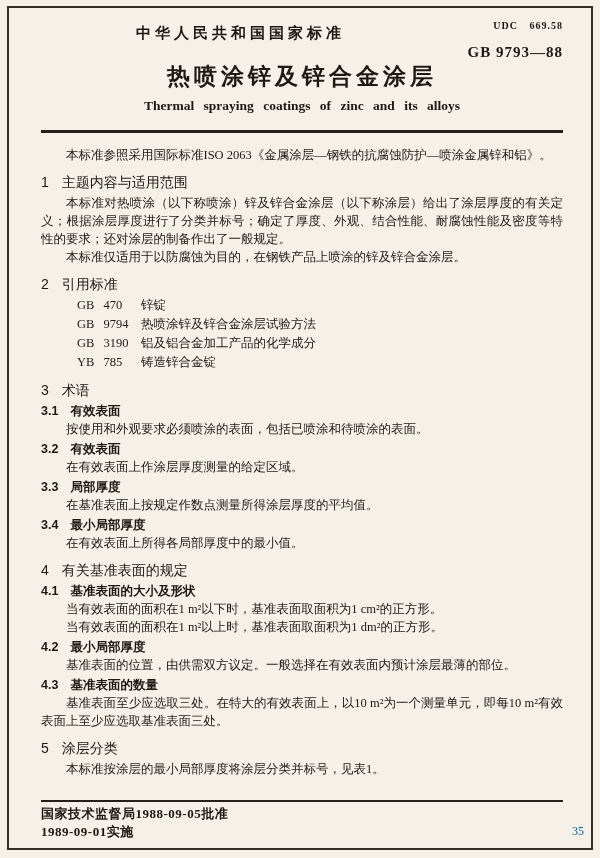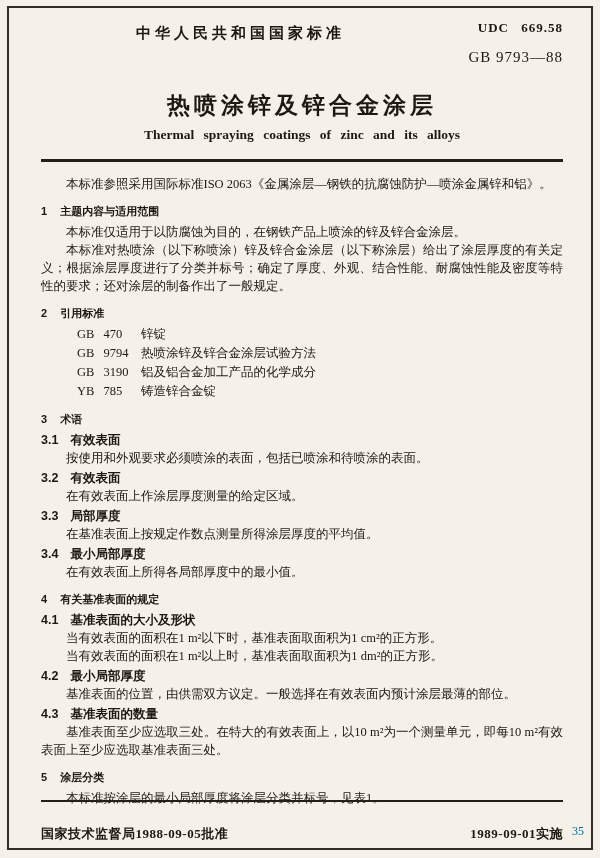--- a/index.html
+++ b/index.html
@@ -17,58 +17,58 @@
   }
   .content { position:absolute; left:41px; top:20px; right:37px; }
 
   
   .hdr-row { display:flex; justify-content:space-between; align-items:flex-start; }
   .std-type {
     font-size:15px; font-weight:bold; letter-spacing:4px;
     margin-left:95px; padding-top:4px;
   }
   .hdr-right { text-align:right; }
-  .udc { font-size:13px; font-weight:bold; word-spacing:8px; letter-spacing:1px; }
-  .std-code { font-size:15px; font-weight:normal; margin-top:13px; letter-spacing:1px; }
+  .udc { font-size:10px; font-weight:bold; word-spacing:8px; letter-spacing:1px; }
+  .std-code { font-size:15px; font-weight:bold; margin-top:13px; letter-spacing:1px; }
   .doc-title {
     text-align:center; font-size:23px; font-weight:bold; letter-spacing:4px;
-    margin-top:24px; font-family:"Liberation Sans","DejaVu Sans",sans-serif;
+    margin-top:0; font-family:"Liberation Sans","DejaVu Sans",sans-serif;
   }
   .doc-title-en {
     text-align:center; font-size:13.5px; font-weight:bold; word-spacing:6px;
     margin-top:6px;
   }
   .hdr-rule { margin-top:16px; height:3px; background:#241f18; }
 
   
   p.para { font-size:12.5px; line-height:18px; text-indent:2em; text-align:justify; }
   .intro { margin-top:13px; }
   .sec { margin-top:9px; }
   .sec-head {
     font-family:"Liberation Sans","DejaVu Sans",sans-serif;
-    font-weight:bold; font-size:11px; line-height:18px; margin-bottom:3px;
+    font-weight:normal; font-size:14px; line-height:18px; margin-bottom:3px;
   }
   .sec-head .sec-no { margin-right:13px; }
   .sub-head {
     font-family:"Liberation Sans","DejaVu Sans",sans-serif;
     font-weight:bold; font-size:12.5px; line-height:18px;
   }
   .sub-head .sub-no { margin-right:12px; }
   .refs { margin-left:36px; margin-top:1px; }
   .ref-row { font-size:12.5px; line-height:19px; }
   .ref-code { display:inline-block; width:64px; word-spacing:6px; }
   .term { margin-top:2px; }
   .clause { margin-top:2px; }
 
   
   .footer {
     position:absolute; left:41px; right:37px; top:800px;
-    border-top:2px solid #241f18; padding-top:23px;
+    border-top:2px solid #241f18; padding-top:3px;
     display:flex; justify-content:space-between;
-    font-size:13px; font-weight:bold; letter-spacing:0.5px;
+    font-size:13px; font-weight:bold; letter-spacing:0.5px;flex-direction:column;
   }
   .page-num {
     position:absolute; right:16px; top:824px;
     font-size:12px; color:#0369a1;
   }
 </style>
 </head>
 <body>
 
 <div class="frame"></div>
@@ -86,22 +86,22 @@
   <div class="doc-title">热喷涂锌及锌合金涂层</div>
   <div class="doc-title-en">Thermal spraying coatings of zinc and its alloys</div>
   <div class="hdr-rule"></div>
 
   <p class="para intro">本标准参照采用国际标准ISO 2063《金属涂层—钢铁的抗腐蚀防护—喷涂金属锌和铝》。</p>
 
   <div class="sec">
     <div class="sec-head">
       <span class="sec-no">1</span><span>主题内容与适用范围</span>
     </div>
+    <p class="para">本标准对热喷涂（以下称喷涂）锌及锌合金涂层（以下称涂层）给出了涂层厚度的有关定义；根据涂层厚度进行了分类并标号；确定了厚度、外观、结合性能、耐腐蚀性能及密度等特性的要求；还对涂层的制备作出了一般规定。</p>
     <p class="para">本标准仅适用于以防腐蚀为目的，在钢铁产品上喷涂的锌及锌合金涂层。</p>
-    <p class="para">本标准对热喷涂（以下称喷涂）锌及锌合金涂层（以下称涂层）给出了涂层厚度的有关定义；根据涂层厚度进行了分类并标号；确定了厚度、外观、结合性能、耐腐蚀性能及密度等特性的要求；还对涂层的制备作出了一般规定。</p>
   </div>
 
   <div class="sec">
     <div class="sec-head">
       <span class="sec-no">2</span><span>引用标准</span>
     </div>
     <div class="refs">
       <div class="ref-row">
         <span class="ref-code">GB 470</span><span>锌锭</span>
       </div>

